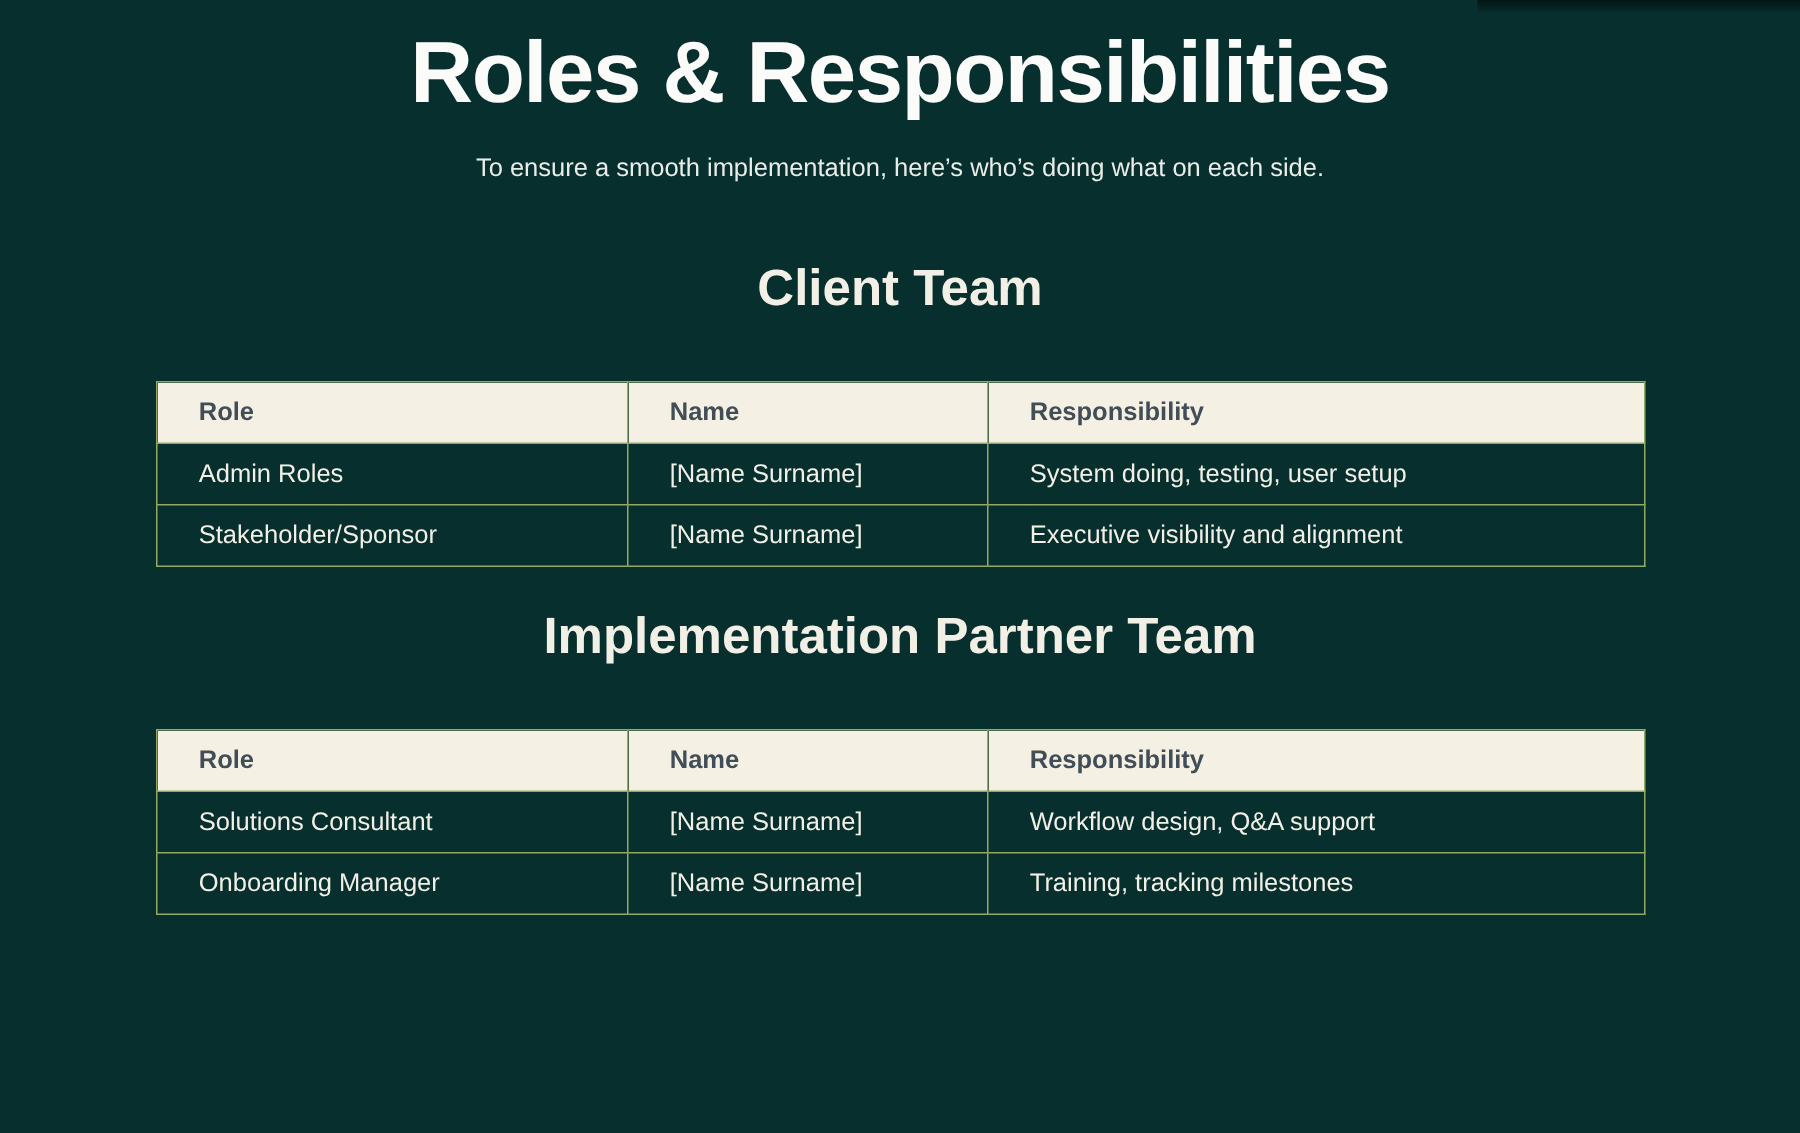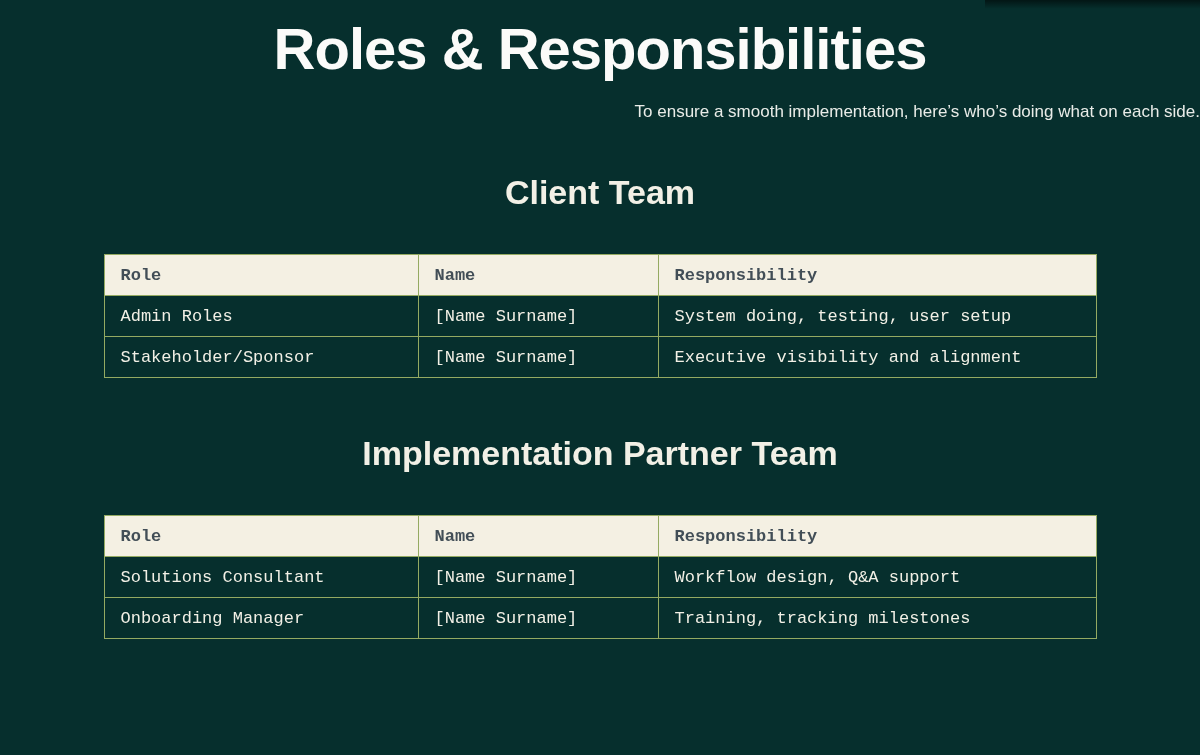--- a/index.html
+++ b/index.html
@@ -28,54 +28,53 @@
     margin-top:13px;
     text-align:center;
     color:var(--title_text);
     font-size:58px;
     font-weight:700;
     letter-spacing:-1px;
     line-height:1.25;
   }
   .page-subtitle{
     margin-top:14px;
-    text-align:right;
+    text-align:center;
     color:var(--subtitle_text);
     font-size:17px;
     font-weight:400;
     line-height:1.4;
   }
   .section-heading{
     text-align:center;
     color:var(--body_text);
     font-size:34px;
     font-weight:700;
   }
   .section:nth-of-type(1) .section-heading{margin-top:50px;}
-  .section:nth-of-type(2) .section-heading{margin-top:56px;}
+  .section:nth-of-type(2) .section-heading{margin-top:27px;}
   table.roles-table{
     width:992px;
     margin:42px auto 0;
     border-collapse:collapse;
     table-layout:fixed;
   }
   table.roles-table col.c1{width:314px;}
   table.roles-table col.c2{width:240px;}
   table.roles-table col.c3{width:438px;}
   table.roles-table th,
   table.roles-table td{
     border:1px solid var(--border);
-    padding:8px 16px;
+    padding:8px 28px;
     font-size:17px;
     text-align:left;
     height:41px;
     vertical-align:middle;
     overflow:hidden;
     white-space:nowrap;
-    font-family:Liberation Mono, monospace;
   }
   table.roles-table th{
     background:var(--header_bg);
     color:var(--header_text);
     font-weight:700;
   }
   table.roles-table td{
     color:var(--body_text);
     font-weight:400;
   }

